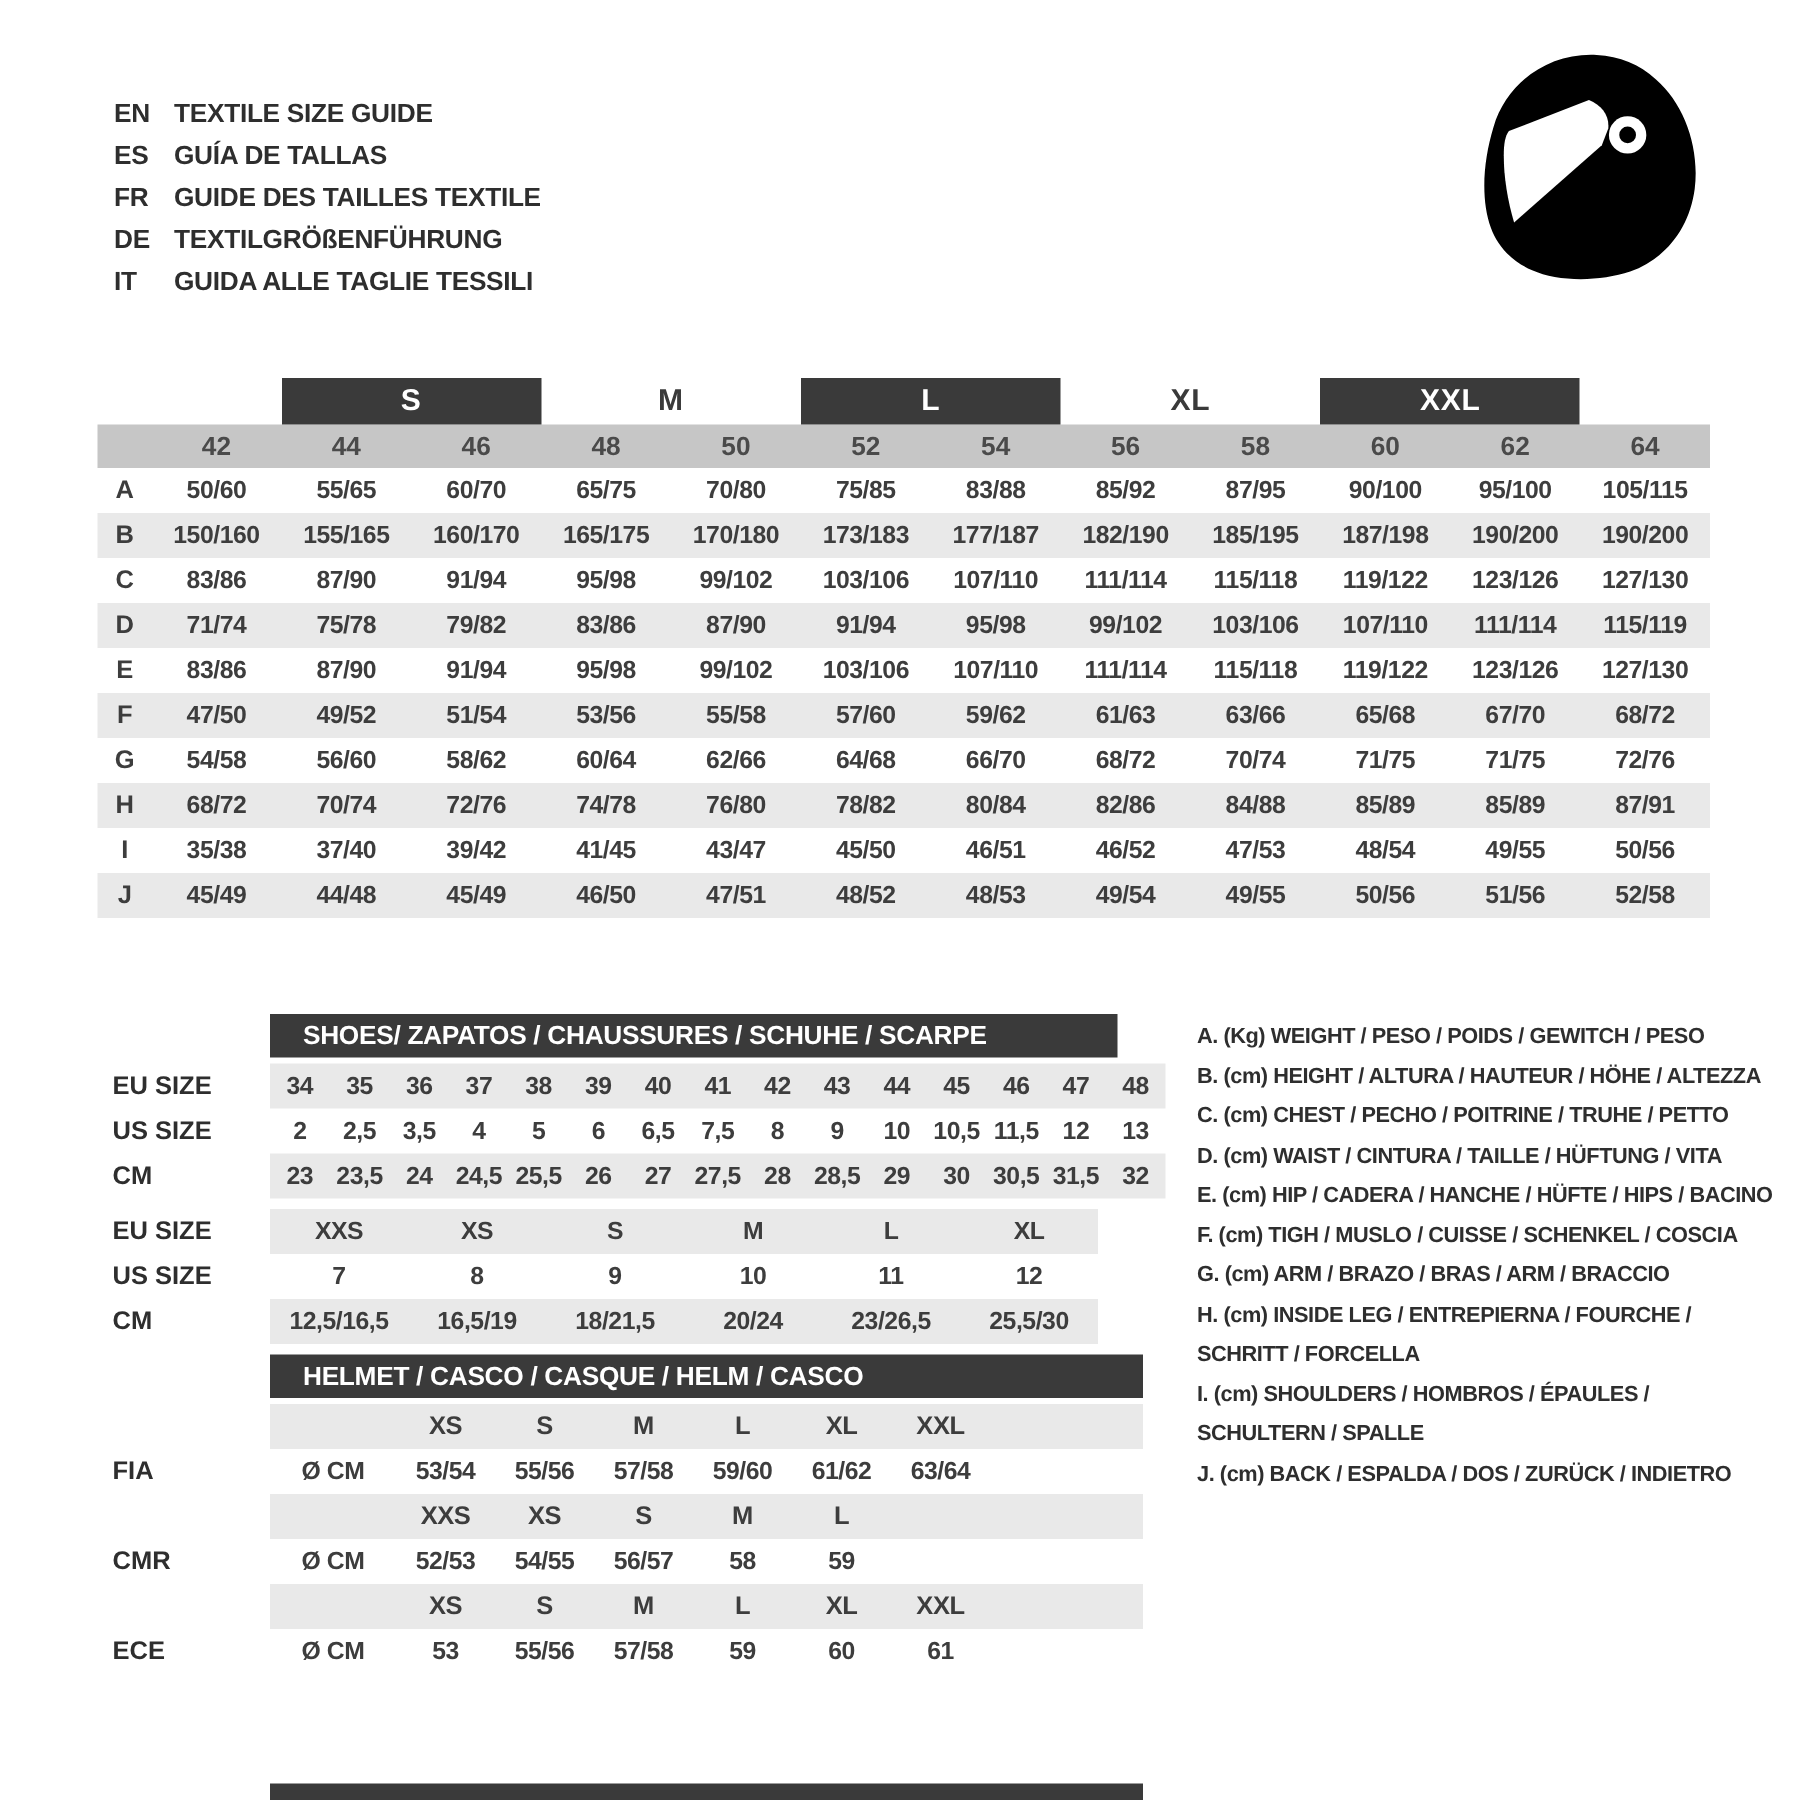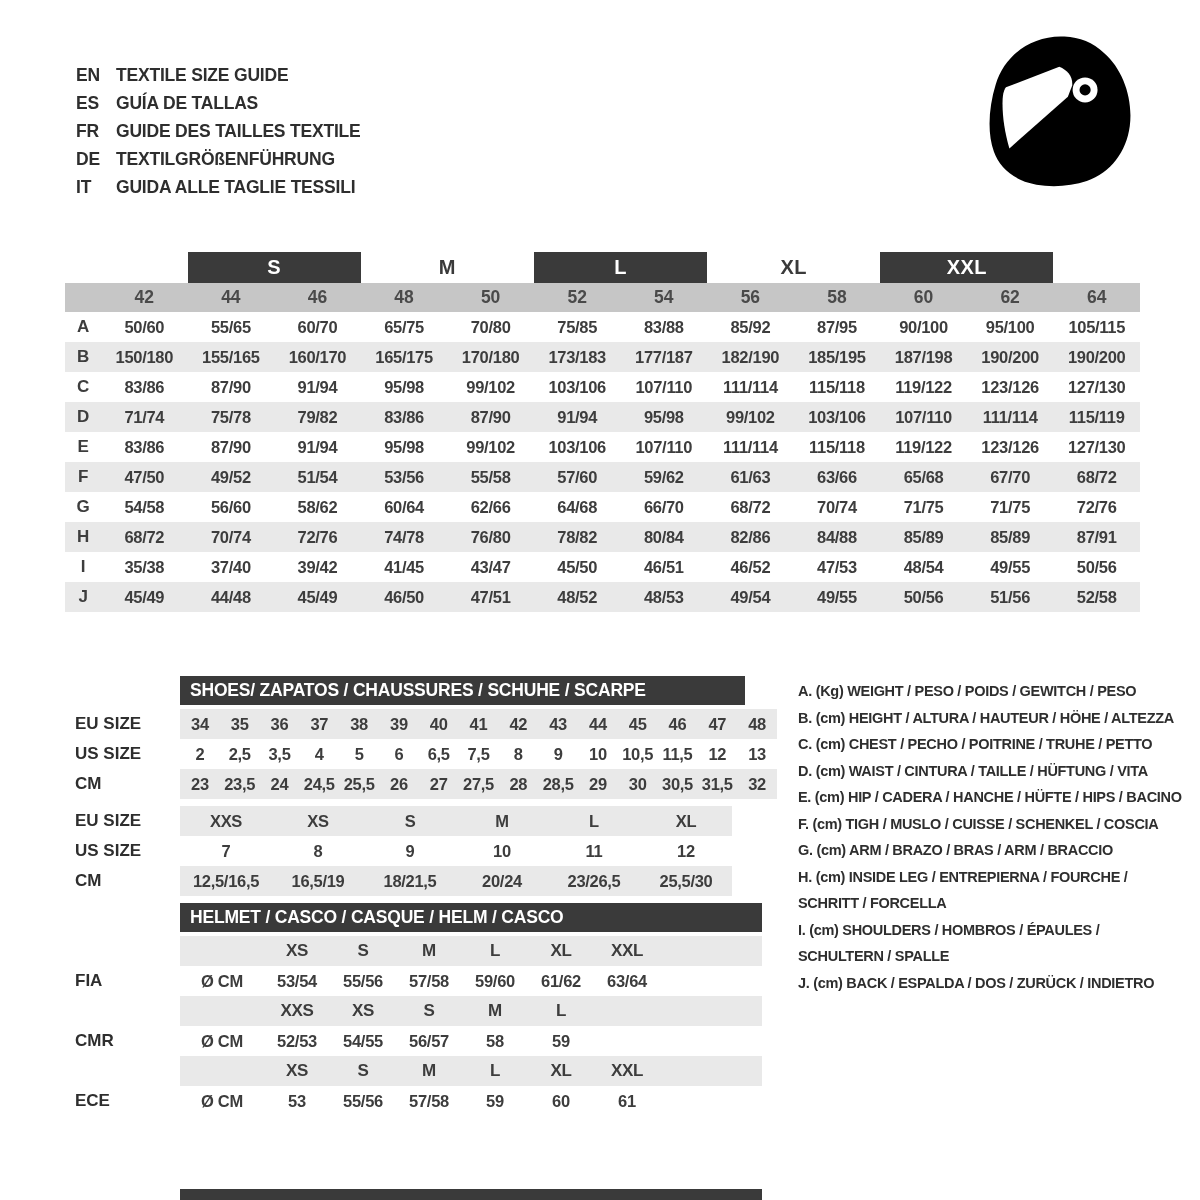--- a/index.html
+++ b/index.html
@@ -23,21 +23,21 @@
                font-size:20px;color:#3a3a3a;letter-spacing:0.5px;}
   .group-label.boxed{background:#3a3a3a;color:#fff;}
   .band-row{height:29px;background:#c6c6c6;font-size:17.5px;color:#4a4a4a;}
   .data-row{height:30px;font-size:16.5px;letter-spacing:-0.3px;color:#3d3d3d;}
   .data-row.alt{background:#e9e9e9;}
   .letter-cell{font-size:17px;}
 
   
   .sub{position:absolute;left:75px;}
   .sub-header{margin-left:105px;height:29px;background:#3a3a3a;color:#fff;display:flex;
-              align-items:center;padding-left:10px;font-size:17.5px;letter-spacing:-0.2px;
+              align-items:center;padding-left:22px;font-size:17.5px;letter-spacing:-0.2px;
               box-sizing:border-box;margin-bottom:4px;}
   .sub-row{display:flex;height:30px;}
   .sub-label{width:105px;display:flex;align-items:center;font-size:17px;color:#2e2e2e;}
   .sub-values{display:grid;align-items:center;text-align:center;font-size:16.5px;
               letter-spacing:-0.3px;color:#3d3d3d;height:100%;}
   .sub-values.stripe{background:#e9e9e9;}
   .shoes-grid{width:597px;grid-template-columns:repeat(15,1fr);}
   .gloves-grid{width:552px;grid-template-columns:repeat(6,1fr);}
   .helmet-grid{width:582px;grid-template-columns:84px repeat(6,66px) 1fr;}
   .size-cell{font-size:17px;}
@@ -121,21 +121,21 @@
           <div>75/85</div>
           <div>83/88</div>
           <div>85/92</div>
           <div>87/95</div>
           <div>90/100</div>
           <div>95/100</div>
           <div>105/115</div>
         </div>
         <div class="mrow data-row alt">
           <div class="letter-cell">B</div>
-          <div>150/180</div>
+          <div>150/160</div>
           <div>155/165</div>
           <div>160/170</div>
           <div>165/175</div>
           <div>170/180</div>
           <div>173/183</div>
           <div>177/187</div>
           <div>182/190</div>
           <div>185/195</div>
           <div>187/198</div>
           <div>190/200</div>

